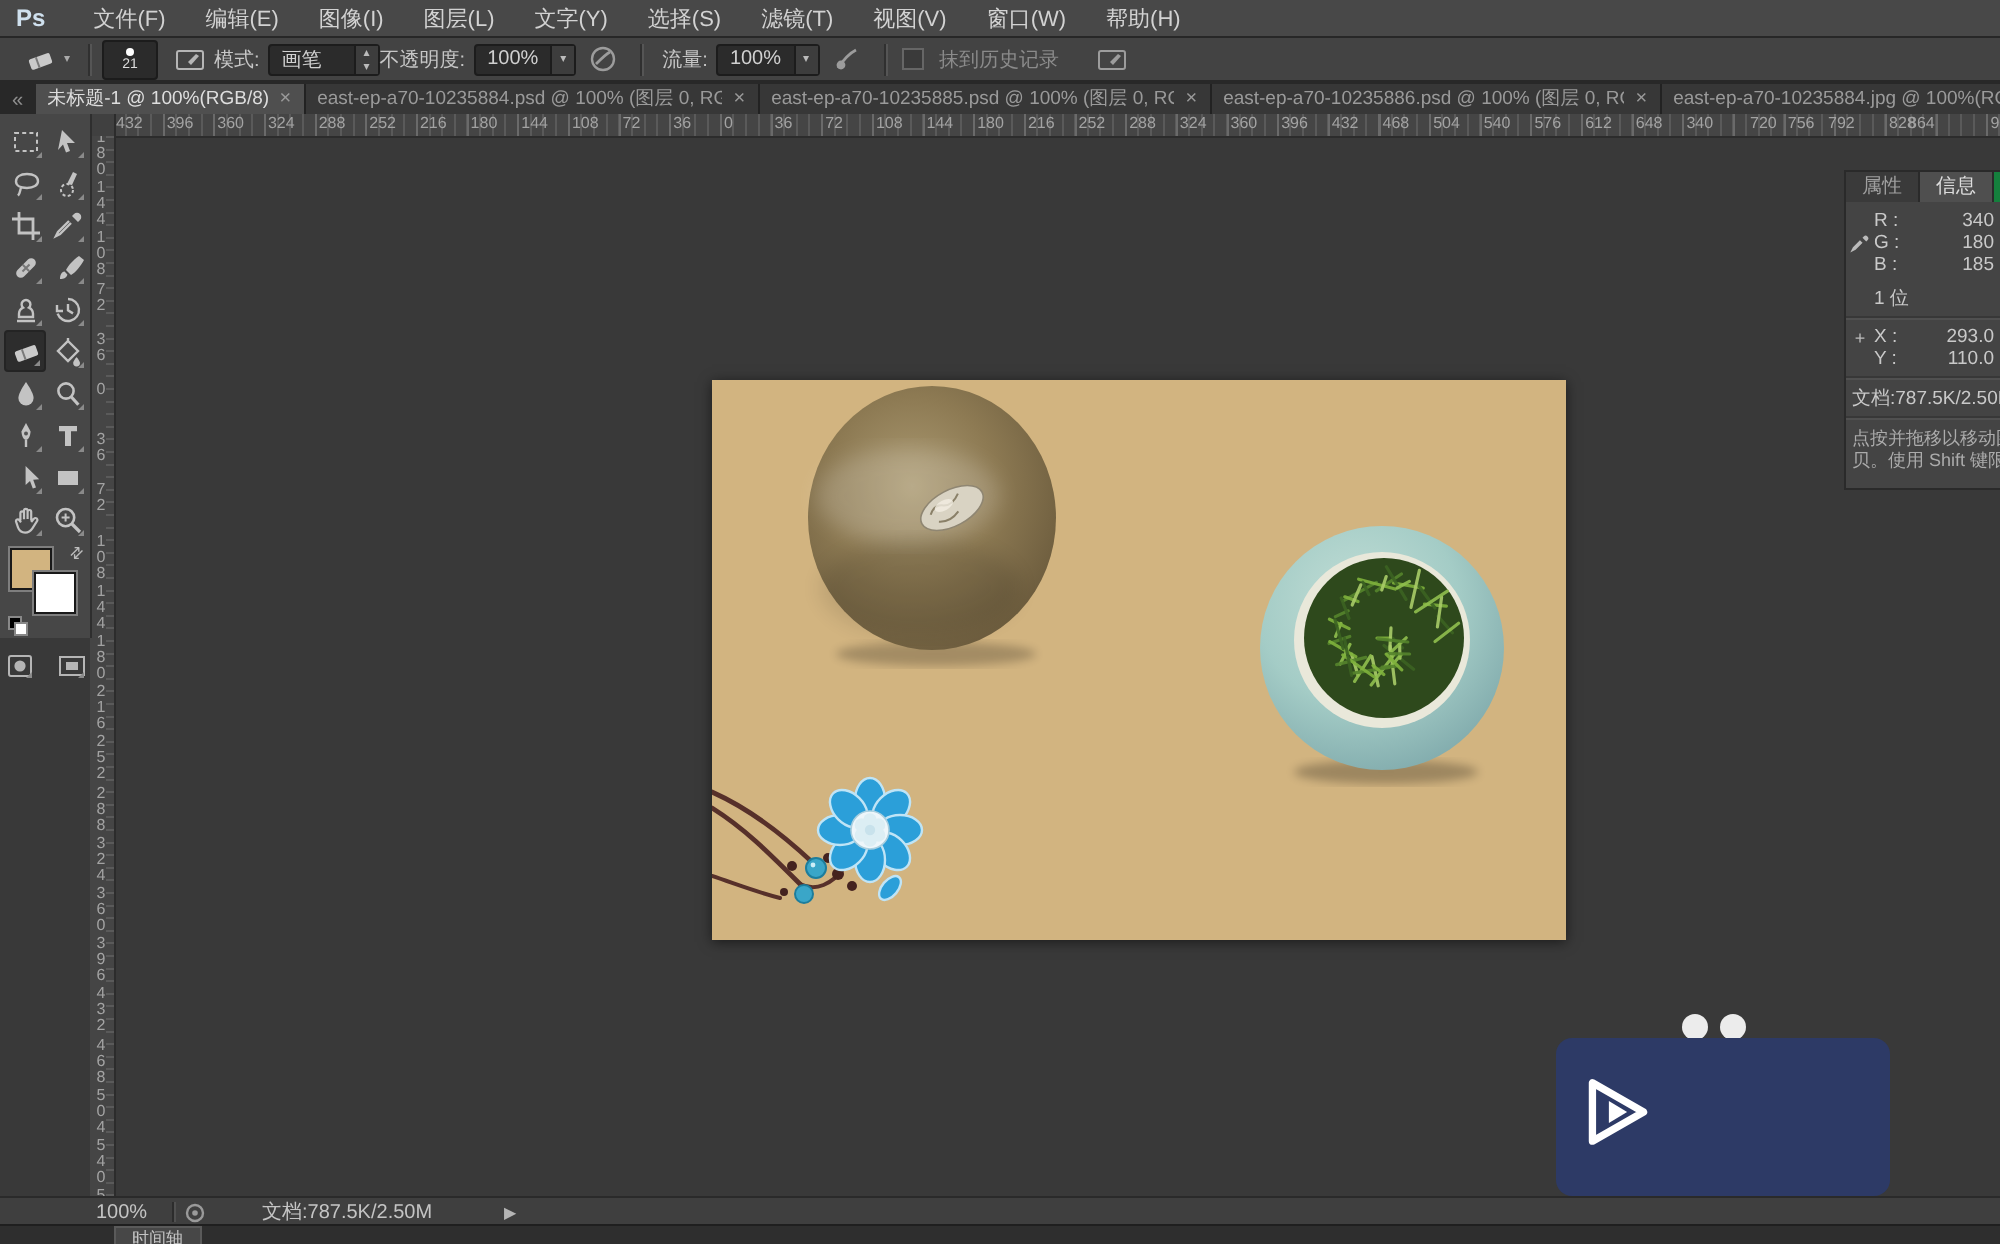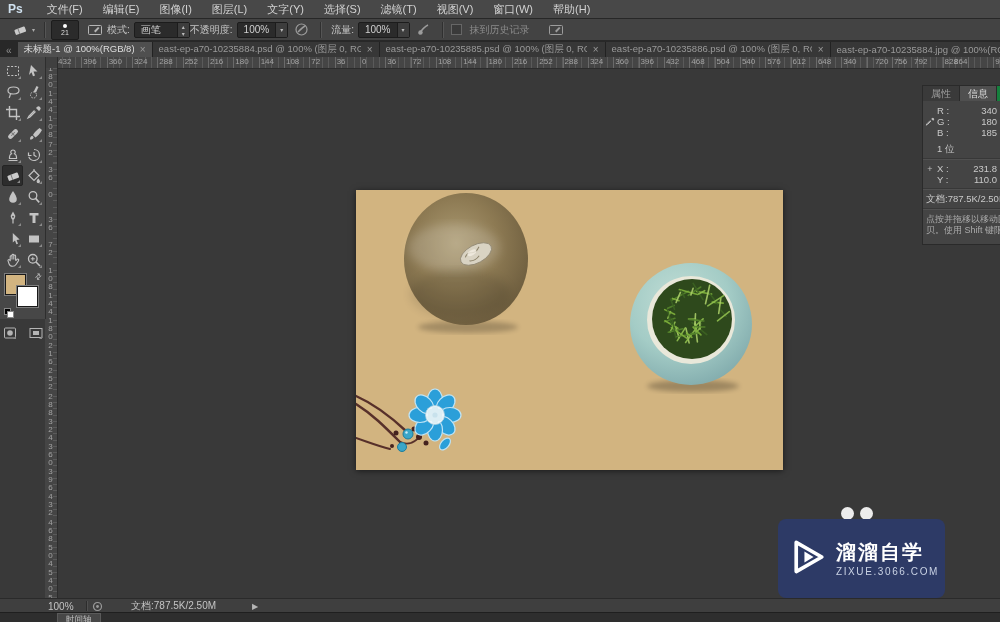--- a/index.html
+++ b/index.html
@@ -564,21 +564,21 @@
         <span class="val">185</span>
       </div>
     <div class="info-row" style="margin-top:6px">
         <span class="info-icon"></span>
         <span>1 位</span>
       </div>
     <div class="panel-div"></div>
     <div class="info-row">
         <span class="info-icon" style="color:#bbb;font-size:9px">+</span>
         <span class="lab">X :</span>
-        <span class="val">231.8</span>
+        <span class="val">293.0</span>
       </div>
     <div class="info-row">
         <span class="info-icon"></span>
         <span class="lab">Y :</span>
         <span class="val">110.0</span>
       </div>
     <div class="panel-div"></div>
     <div class="info-row" style="height:12px">
         <span style="padding-left:3px;white-space:nowrap">文档:787.5K/2.50M</span>
       </div>
@@ -592,24 +592,20 @@
 
 <div id="wm-dot1" class="abs"></div>
 <div id="wm-dot2" class="abs"></div>
 <div id="watermark" class="abs" style="background: rgb(45, 58, 102);">
   <span style="margin-left:10px">
     <svg width="42" height="44" viewBox="0 0 46 46">
       <polygon points="9,7 9,39 37,23" fill="none" stroke="#fff" stroke-width="4" stroke-linejoin="round"></polygon>
       <polygon points="18,17 18,29 28,23" fill="#fff"></polygon>
     </svg>
   </span>
-  <div id="wm-text">
-    <div id="wm-title">溜溜自学</div>
-    <div id="wm-url">zixue.3066.com</div>
-  </div>
 </div>
 
 <div id="statusbar" class="abs">
   <span id="zoom-field">100%</span>
   <span class="sb-sep"></span>
   <span class="mini-icon">
     <svg width="11" height="11" viewBox="0 0 11 11">
         <circle cx="5.5" cy="5.5" r="4" fill="none" stroke="#9a9a9a" stroke-width="1.2"></circle>
         <circle cx="5.5" cy="5.5" r="1.4" fill="#9a9a9a"></circle>
       </svg>

